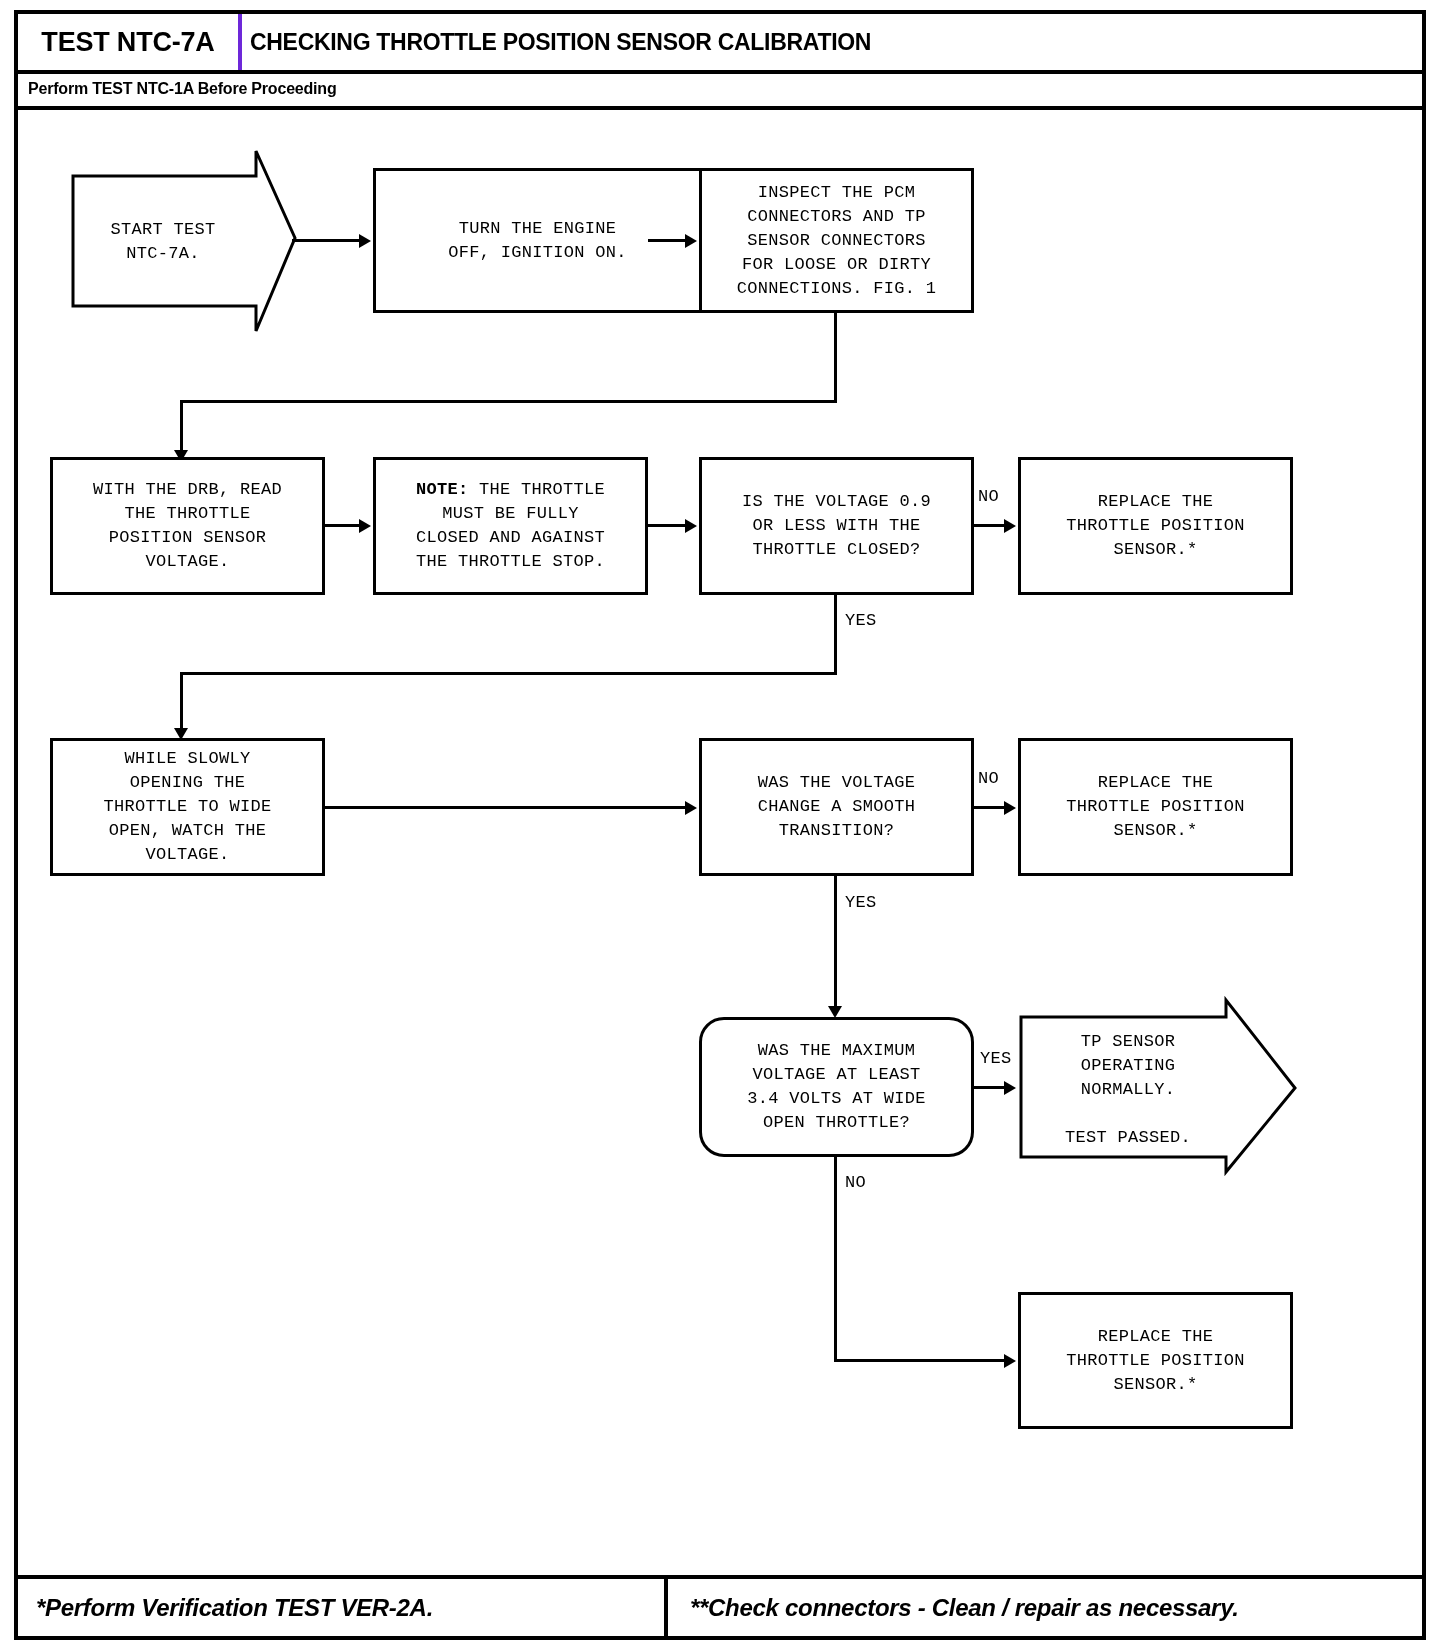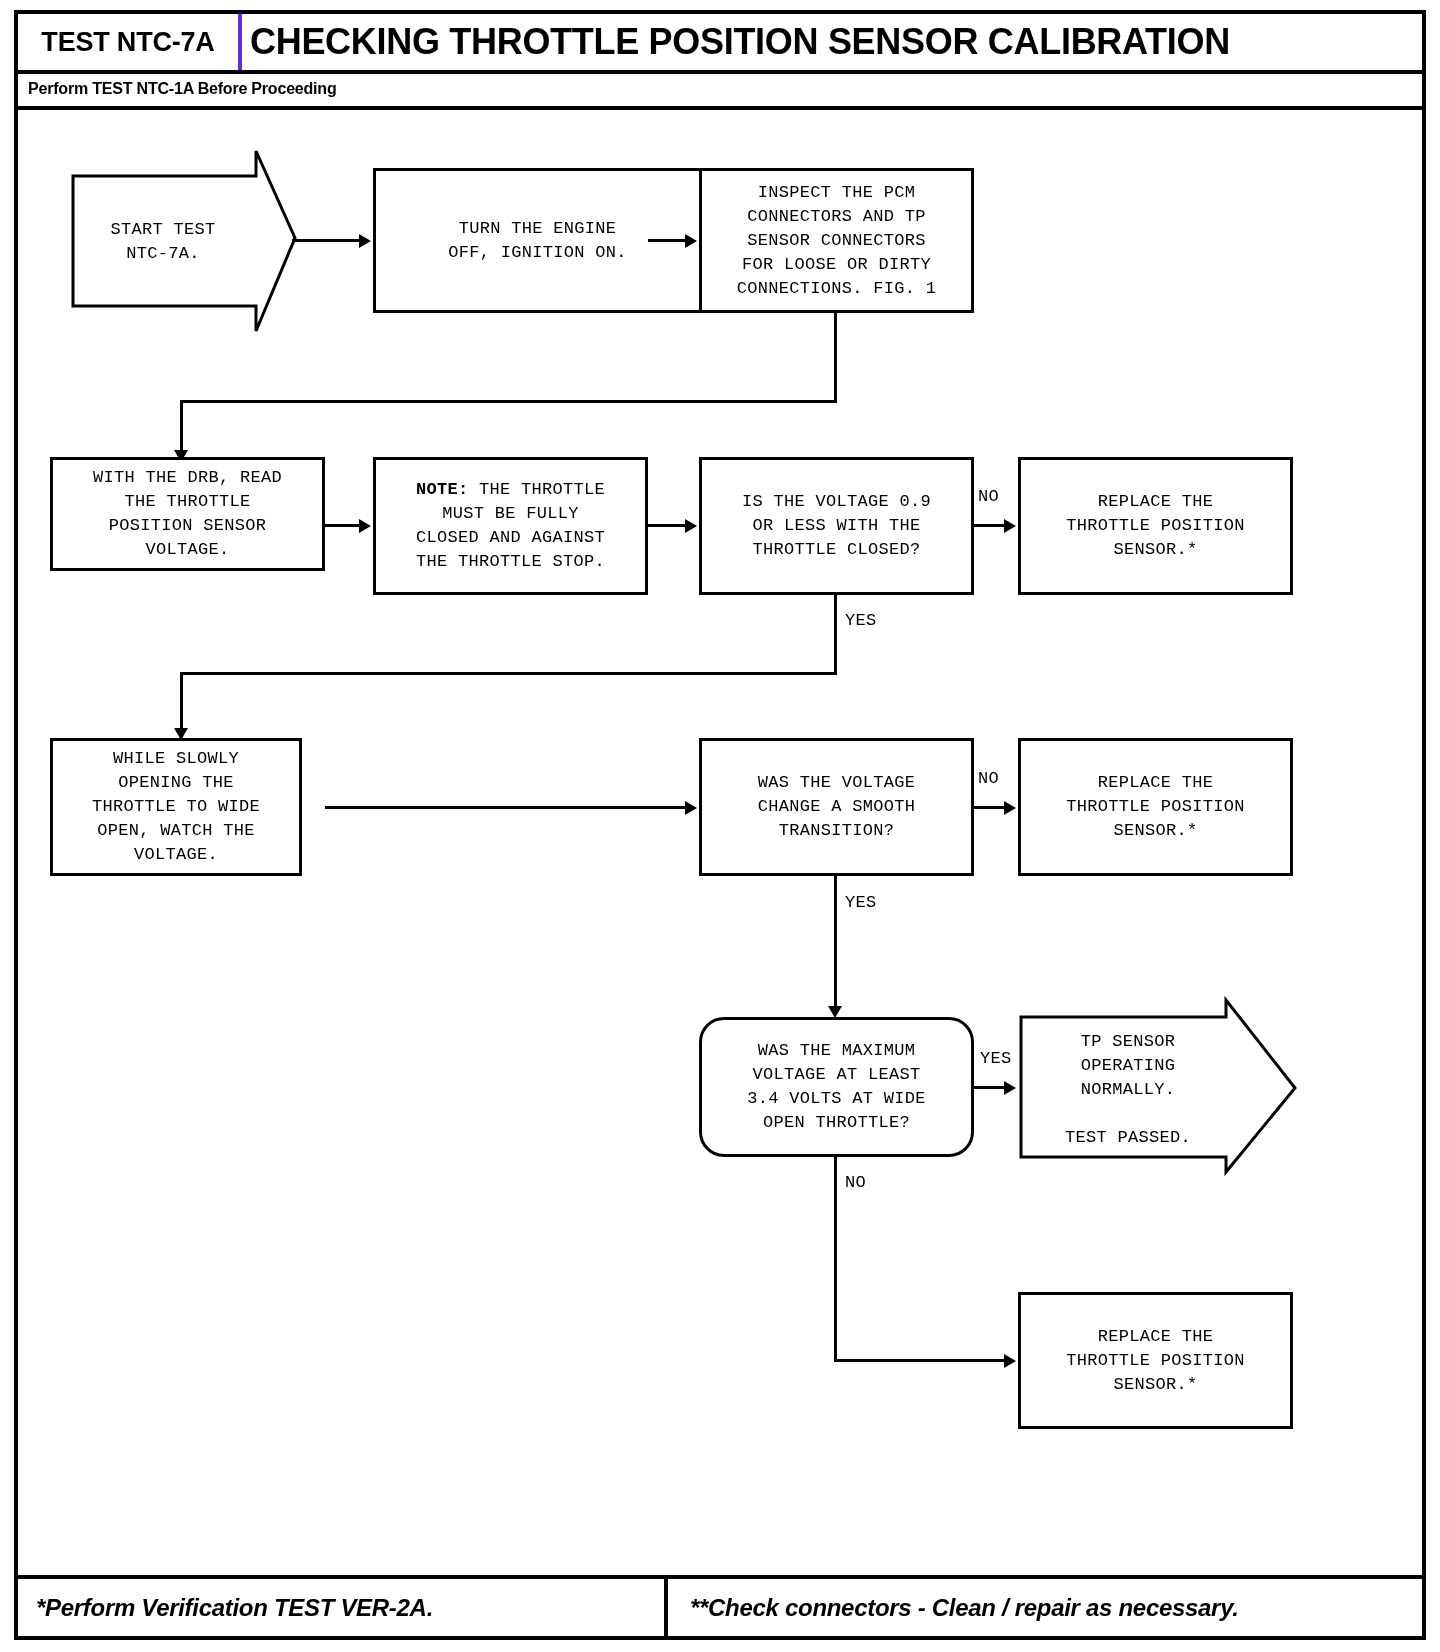--- a/index.html
+++ b/index.html
@@ -39,21 +39,21 @@
     letter-spacing: -0.2px;
     white-space: nowrap;
   }
   .hdr-title {
     position: absolute;
     left: 250px; top: 14px;
     width: 1170px; height: 56px;
     display: flex; align-items: center;
   }
   .hdr-title span {
-    font-size: 36px;
+    font-size: 23px;
     font-weight: bold;
     letter-spacing: -0.3px;
     white-space: nowrap;
   }
   .hdr-rule {
     position: absolute;
     left: 18px; top: 70px;
     width: 1404px; height: 0;
     border-top: 4px solid #000;
   }
@@ -213,21 +213,21 @@
   <div class="arrowR" style="left:359px; top:234px;"></div>
 
   <div class="hline" style="left:648px; top:239px; width:39px;"></div>
   <div class="arrowR" style="left:685px; top:234px;"></div>
 
   <div class="vline" style="left:834px; top:313px; height:90px;"></div>
   <div class="hline" style="left:180px; top:400px; width:657px;"></div>
   <div class="vline" style="left:180px; top:400px; height:56px;"></div>
   <div class="arrowD" style="left:174px; top:450px;"></div>
 
-  <div class="node" style="left:50px; top:457px; width:275px; height:114px;">
+  <div class="node" style="left:50px; top:457px; width:275px; height:138px;">
     <div class="txt">WITH THE DRB, READ
 THE THROTTLE
 POSITION SENSOR
 VOLTAGE.</div>
   </div>
 
   <div class="node note" style="left:373px; top:457px; width:275px; height:138px;">
     <div class="txt"><b>NOTE:</b><span> THE THROTTLE
 MUST BE FULLY
 CLOSED AND AGAINST
@@ -255,21 +255,21 @@
   <div class="hline" style="left:974px; top:524px; width:32px;"></div>
   <div class="arrowR" style="left:1004px; top:519px;"></div>
   <div class="elabel" style="left:978px; top:487px;">NO</div>
 
   <div class="vline" style="left:834px; top:595px; height:80px;"></div>
   <div class="elabel" style="left:845px; top:611px;">YES</div>
   <div class="hline" style="left:180px; top:672px; width:657px;"></div>
   <div class="vline" style="left:180px; top:672px; height:62px;"></div>
   <div class="arrowD" style="left:174px; top:728px;"></div>
 
-  <div class="node" style="left:50px; top:738px; width:252px; height:138px;">
+  <div class="node" style="left:50px; top:738px; width:275px; height:138px;">
     <div class="txt">WHILE SLOWLY
 OPENING THE
 THROTTLE TO WIDE
 OPEN, WATCH THE
 VOLTAGE.</div>
   </div>
 
   <div class="node" style="left:699px; top:738px; width:275px; height:138px;">
     <div class="txt">WAS THE VOLTAGE
 CHANGE A SMOOTH

